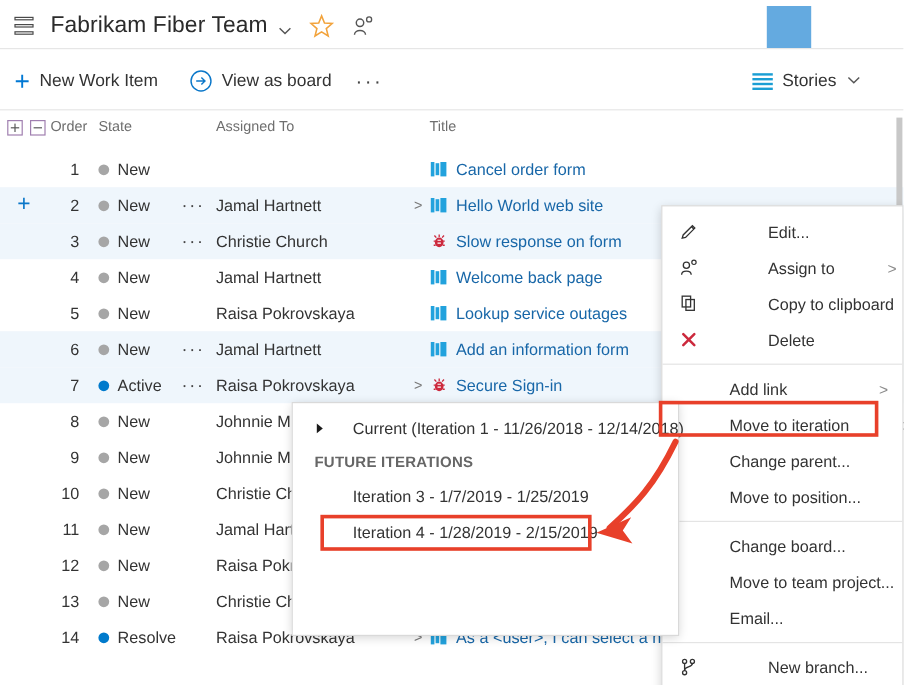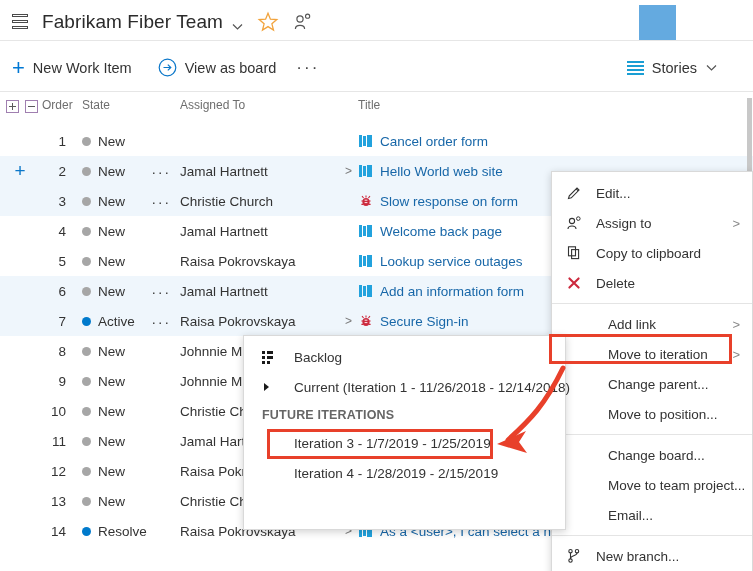--- a/index.html
+++ b/index.html
@@ -137,21 +137,21 @@
   .ctxmenu {
     position: absolute; left: 551px; top: 171px; width: 202px;
     background: #ffffff; border: 1px solid #d9d9d9;
     box-shadow: 0 2px 8px rgba(0,0,0,.18);
     padding: 6px 0 6px 0;
     font-size: 13.5px; color: #333;
     z-index: 40;
   }
   .mi {
     position: relative; height: 30px; display: flex; align-items: center;
-    padding-left: 14px; white-space: nowrap;
+    padding-left: 14px; white-space: nowrap; gap: 44px;
   }
   .mi .mi-ico { width: 22px; height: 16px; margin-right: 8px; flex: 0 0 auto; position: relative; }
   .mi .mi-txt { flex: 1 1 auto; }
   .mi .mi-sub { color: #8a8a8a; font-size: 13px; margin-right: 12px; }
   .mi.noicon { padding-left: 56px; }
   .mi-sep { height: 1px; background: #e4e4e4; margin: 5px 0 5px 0; }
   .hl-box {
     position: absolute; border: 3px solid #e8402a; pointer-events: none; z-index: 60;
   }
   #hl-move-iter { left: 549px; top: 334px; width: 183px; height: 30px; }
@@ -602,31 +602,20 @@
               <circle cx="4.5" cy="12.6" r="1.7" fill="none" stroke="#333" stroke-width="1.1"></circle>
               <path d="M4.5 4.9 V10.9 M11 4.9 C11 8 4.5 7.5 4.5 10.5" fill="none" stroke="#333" stroke-width="1.1"></path>
             </svg></span>
           <span class="mi-txt">New branch...</span>
         </div>
       </div>
   </div>
 
   <div class="submenu">
     <div class="sm-item">
-      <span class="sm-ico ico-backlog">
-        <span class="a"></span>
-          <span class="b"></span>
-          <span class="c"></span>
-          <span class="d"></span>
-          <span class="e"></span>
-          <span class="f"></span>
-      </span>
-      <span>Backlog</span>
-    </div>
-    <div class="sm-item">
       <span class="sm-ico">
           <span class="tri-right"></span>
         </span>
       <span>Current (Iteration 1 - 11/26/2018 - 12/14/2018)</span>
     </div>
     <div class="sm-section">FUTURE ITERATIONS</div>
     <div id="sm-iters">
         <div class="sm-item">
           <span class="sm-ico"></span>
           <span>Iteration 3 - 1/7/2019 - 1/25/2019</span>

